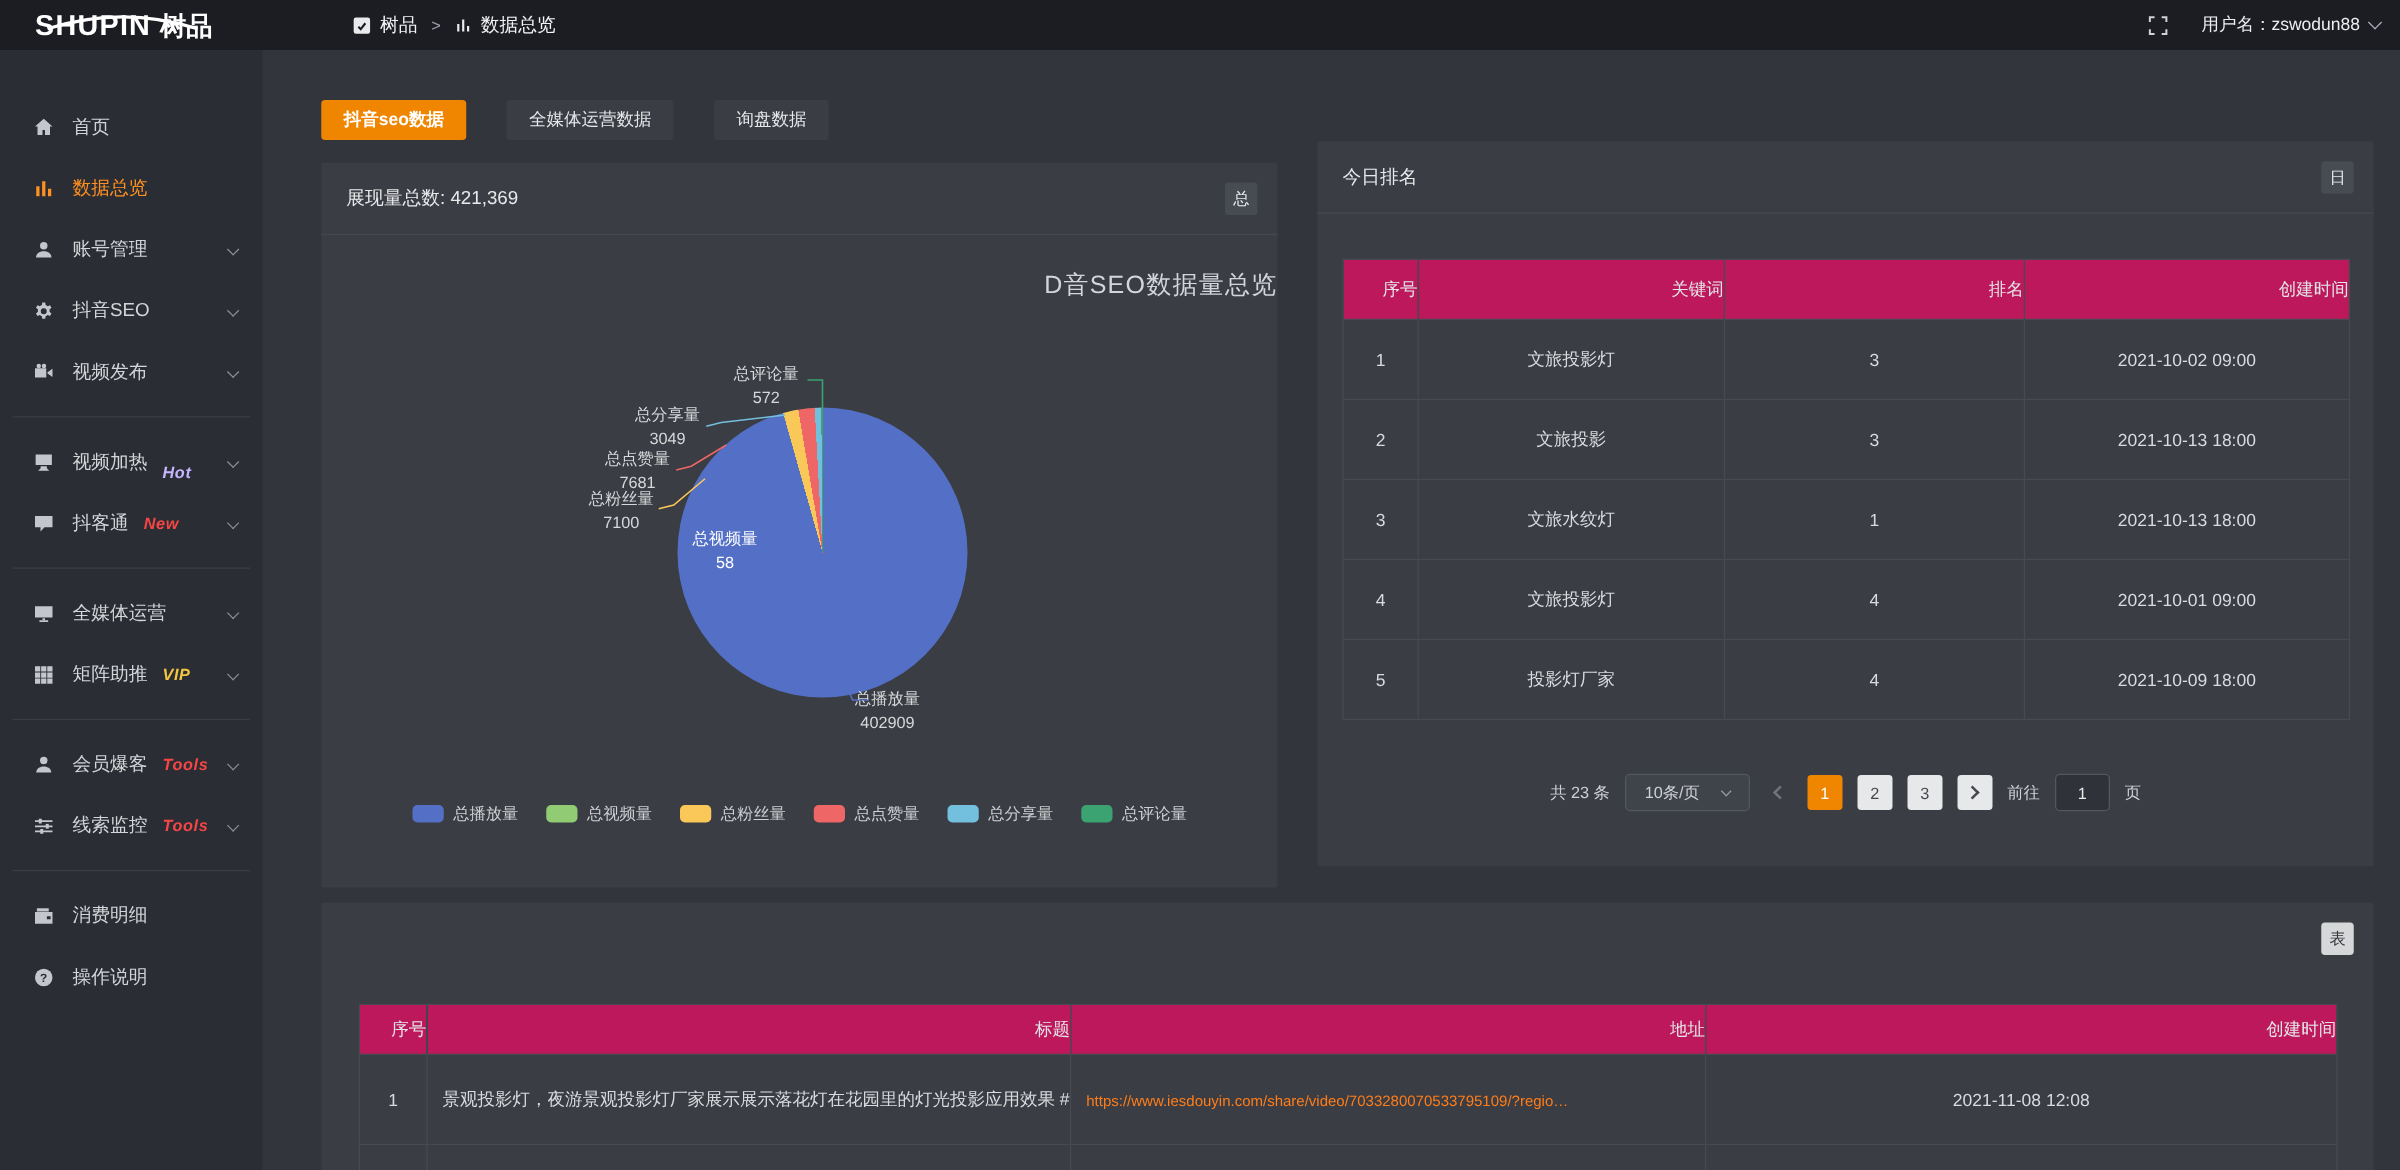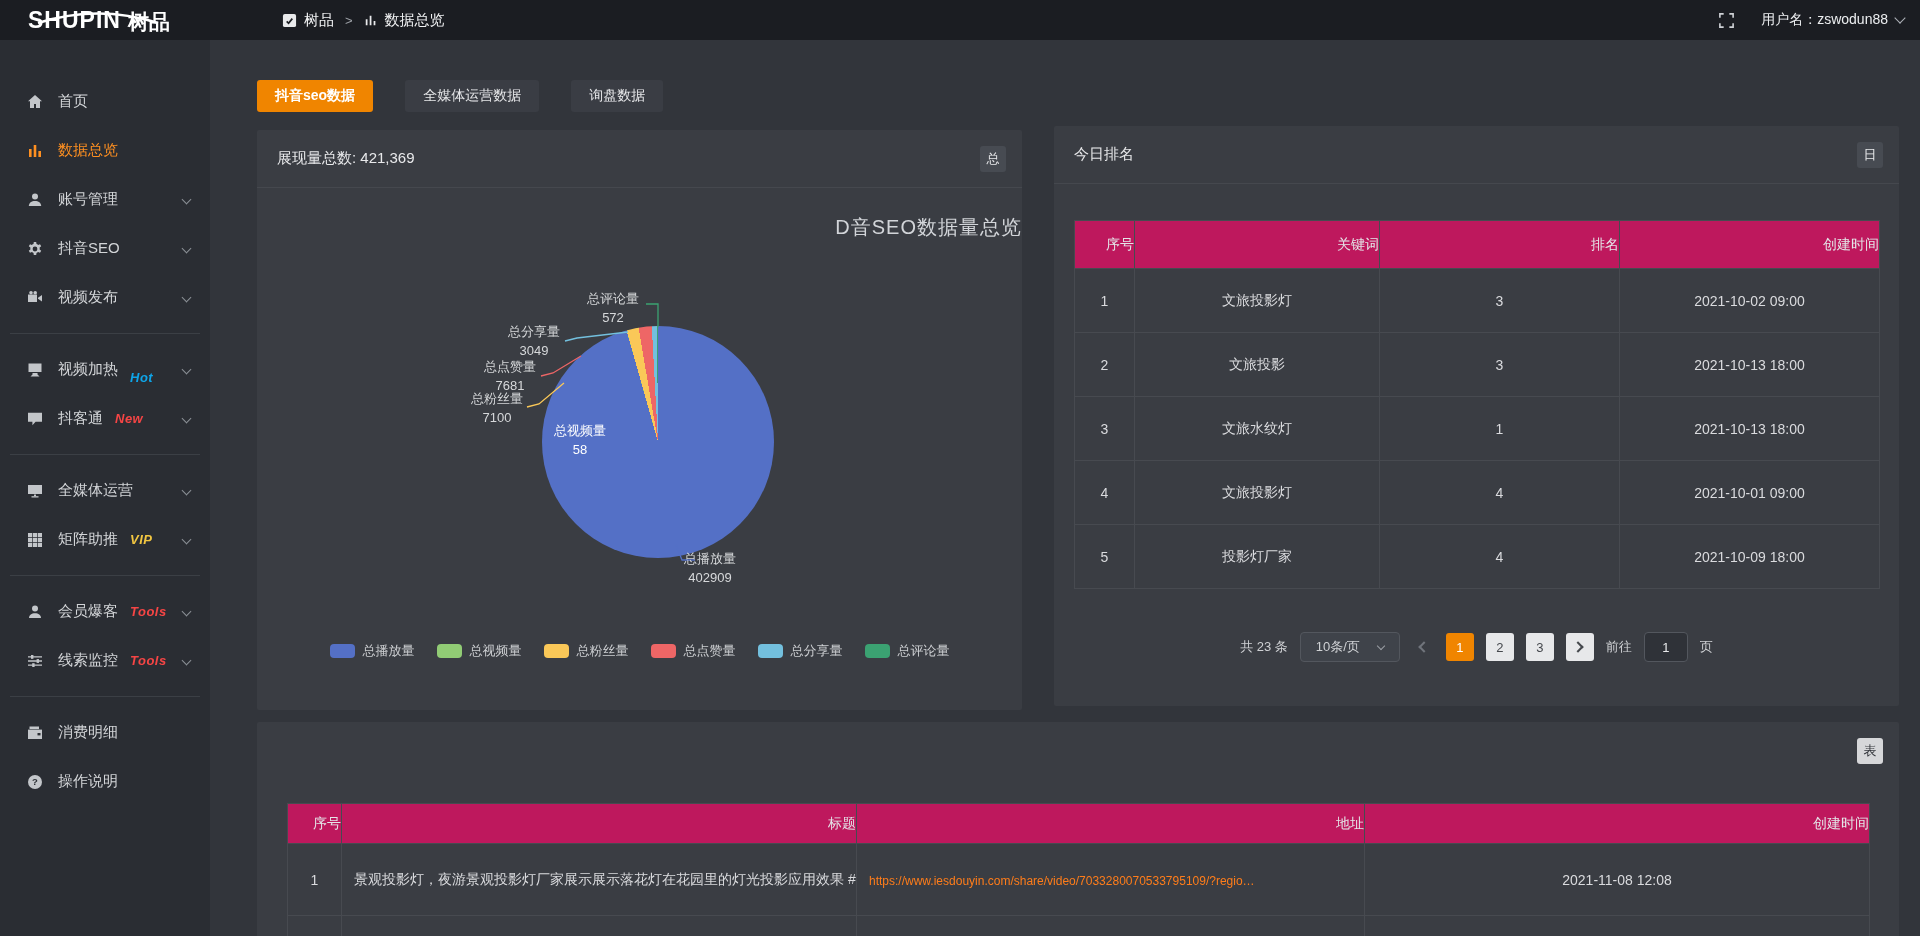--- a/index.html
+++ b/index.html
@@ -35,21 +35,21 @@
   .tabs { position:absolute; left:47px; top:40px; display:flex; gap:32px; }
   .tab { height:32px; padding:0 18px; border-radius:3px; background:#3a3d44; color:#e6e7e9; font-size:14px; display:flex; align-items:center; cursor:pointer; }
   .tab.active { background:#f08500; color:#fff; font-weight:bold; }
 
   .panel { position:absolute; background:#3a3d43; border-radius:2px; }
   .panel-hd { height:58px; border-bottom:1px solid #45484e; display:flex; align-items:center; padding:0 20px; font-size:15px; color:#e8e9eb; }
   .corner-badge { position:absolute; top:16px; right:16px; width:26px; height:26px; border-radius:3px; background:#474b52; color:#e9eaec; font-size:13px; display:flex; align-items:center; justify-content:center; cursor:pointer; }
   .corner-badge.light { background:#d6d7d9; color:#33363b; }
 
   #panel-overview { left:47px; top:90px; width:765px; height:580px; }
-  #panel-rank     { left:844px; top:86px; width:845px; height:580px; }
+  #panel-rank     { left:844px; top:73px; width:845px; height:580px; }
   #panel-report   { left:47px; top:682px; width:1642px; height:300px; }
 
   
   .chart-title { position:absolute; top:84px; left:0; width:802px; text-align:right; font-size:20px; color:#d2d5d9; letter-spacing:1px; }
   .pie { position:absolute; left:285px; top:196px; width:232px; height:232px; border-radius:50%; }
   .plabel { position:absolute; width:80px; text-align:center; font-size:13px; color:#d6d8da; line-height:1.45; }
   .plabel b { font-weight:normal; display:block; }
   .lines { position:absolute; left:0; top:0; pointer-events:none; }
   .legend { position:absolute; top:512px; left:0; width:765px; display:flex; justify-content:center; gap:22px; }
   .lg-item { display:flex; align-items:center; gap:8px; cursor:pointer; }
@@ -173,21 +173,21 @@
   <div class="side-divider"></div>
 
   <div class="side-item">
     <span class="ico">
         <svg width="16" height="16" viewBox="0 0 16 16" fill="currentColor">
           <path d="M1.5 1.5h13V10h-13z"></path>
           <path d="M5.5 11h5v1.6l2 1.9h-9l2-1.9z"></path>
         </svg>
       </span>
     <span>视频加热</span>
-    <span class="side-badge" style="color: #0ea5e9; margin-top: 15px;">Hot</span>
+    <span class="side-badge" style="color: #c4b5fd; margin-top: 15px;">Hot</span>
     <span class="side-chev"></span>
   </div>
   <div class="side-item">
     <span class="ico">
         <svg width="16" height="16" viewBox="0 0 16 16" fill="currentColor">
           <path d="M1 1.8h14v9H8.6l-3.2 3.4v-3.4H1z"></path>
         </svg>
       </span>
     <span>抖客通</span>
     <span class="side-badge" style="color: rgb(245, 69, 69);">New</span>

